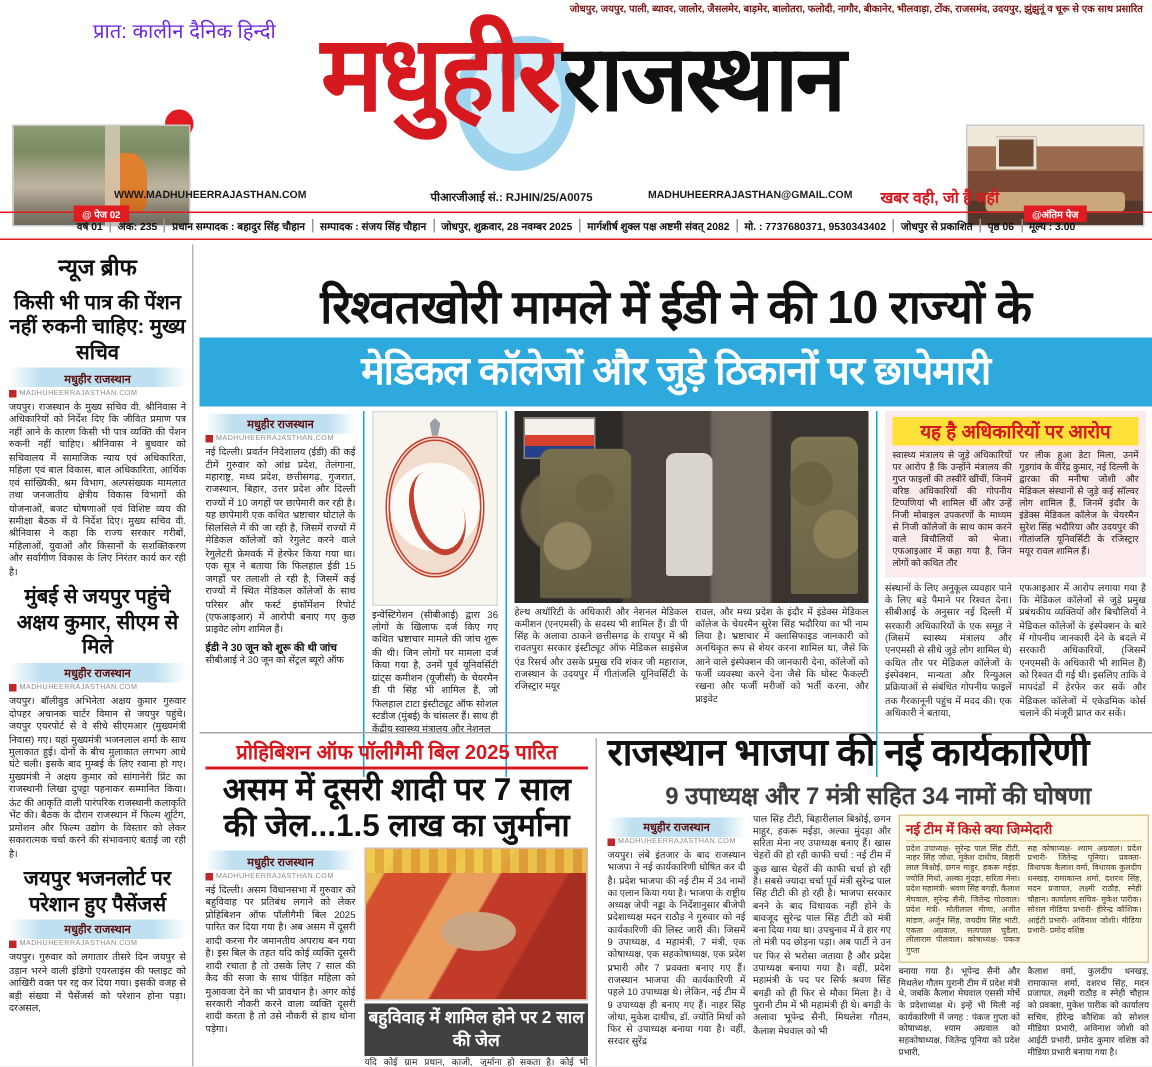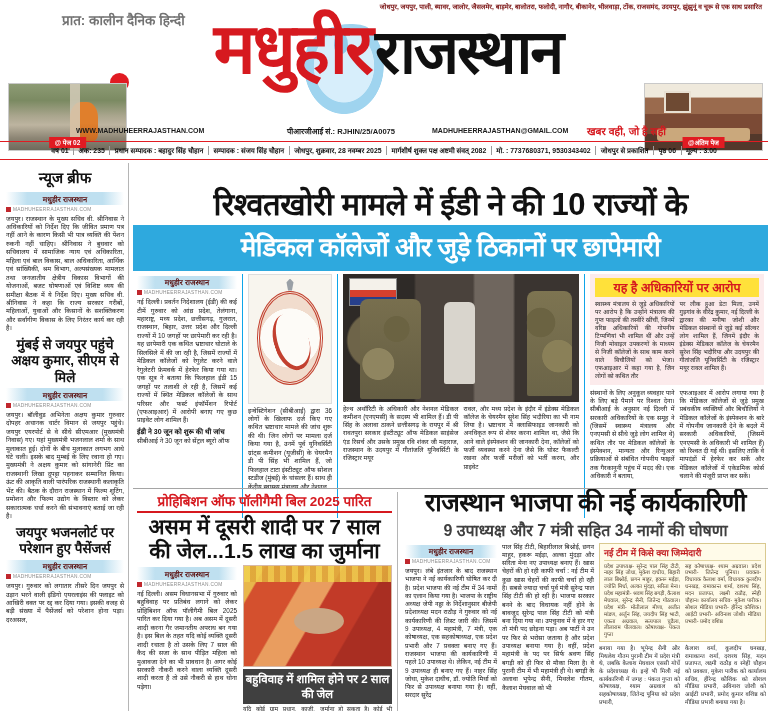--- a/index.html
+++ b/index.html
@@ -1,21 +1,21 @@
 <!DOCTYPE html>
 <html><head>
 <meta charset="utf-8">
 <style>
   html,body{margin:0;padding:0;background:#e9e9e9;}
   .page{position:relative;width:768px;height:711px;margin:0 auto;background:#fff;overflow:hidden;
         font-family:"Liberation Sans","DejaVu Sans",sans-serif;color:#111;}
   p{margin:0;}
   
   .cities{position:absolute;top:3px;left:250px;right:6px;font-size:6.6px;font-weight:bold;color:#7a1212;text-align:right;line-height:1.2;}
-  .tagline{position:absolute;top:11px;left:62px;font-size:13.5px;font-weight:bold;color:#737373;}
+  .tagline{position:absolute;top:11px;left:62px;font-size:13.5px;font-weight:normal;color:#6d28d9;}
   .splash{position:absolute;top:24px;left:296px;width:96px;height:100px;border-radius:58% 42% 55% 45%;
           background:radial-gradient(ellipse at 50% 42%,#d7eefb 0 44%,#9fd4ef 45% 58%,rgba(255,255,255,0) 59%);}
   .splash::after{content:"";position:absolute;left:38px;top:8px;width:14px;height:22px;background:#8ecbe9;border-radius:50% 50% 50% 50%/60% 60% 40% 40%;}
   .mast-title{position:absolute;top:14px;left:128px;width:520px;text-align:center;white-space:nowrap;line-height:1;}
   .t-red{font-size:70px;font-weight:bold;color:#d6191f;letter-spacing:-3px;}
   .t-black{font-size:61px;font-weight:bold;color:#101010;letter-spacing:-2px;}
   .red-dot{position:absolute;top:73px;left:110px;width:19px;height:19px;border-radius:50%;background:#e11b22;}
   .photo{position:absolute;top:83px;width:117px;height:66px;border:1px solid #c9c9c9;overflow:hidden;}
   .photo-a{left:8px;background:
       linear-gradient(180deg,#8d9b74 0%,#7b8a62 25%,#a9a58d 48%,#bdb4a0 62%,#8c8574 82%,#6e6a5c 100%);}
@@ -101,21 +101,21 @@
   .photo-wed{position:relative;height:100px;overflow:hidden;border:1px solid #d8b9a8;
       background:linear-gradient(120deg,#e8b64b 0 10%,#d4502e 11% 32%,#e99d5f 33% 48%,#c23a28 49% 70%,#a92e22 71% 100%);}
   .photo-wed::before{content:"";position:absolute;top:0;left:0;right:0;height:16%;
       background:repeating-linear-gradient(90deg,#f0cf4e 0 6px,#e0a83a 6px 12px);opacity:.9;}
   .photo-wed::after{content:"";position:absolute;left:34%;top:42%;width:34%;height:26%;background:#caa684;border-radius:50%;}
   .bluebox{background:#404040;color:#fff;font-size:11.5px;font-weight:bold;text-align:center;line-height:1.25;
            padding:3px 2px;margin:2px 0 2px;}
   .as-right .two p{font-size:6px;}
   .vdiv{position:absolute;left:397px;top:492px;bottom:0;border-left:1px solid #b5b5b5;}
   .bjp{position:absolute;left:401px;top:489px;right:2px;bottom:0;box-sizing:border-box;padding-left:4px;overflow:hidden;}
-  .bjp-hl{font-size:25px;font-weight:bold;text-align:center;letter-spacing:-.5px;white-space:nowrap;line-height:1.1;}
+  .bjp-hl{font-size:25px;font-weight:bold;letter-spacing:-.5px;white-space:nowrap;line-height:1.1;}
   .bjp-sub{font-size:16px;font-weight:bold;color:#3f3f3f;text-align:center;margin:2px 0 2px;white-space:nowrap;}
   .bjp-row{display:flex;gap:5px;}
   .bc1,.bc2{width:92px;flex:0 0 auto;}
   .bc1 .body-txt,.bc2 .body-txt{font-size:6.3px;}
   .bc3{flex:1;}
   .creambox{background:#fffbe9;border:1px solid #d9c98f;padding:2px 4px 3px;margin-bottom:3px;}
   .cb-title{color:#c21d22;font-size:9px;font-weight:bold;text-align:left;border-bottom:1px solid #e0d3a0;
             padding-bottom:1px;margin-bottom:2px;}
   .creambox .two p{font-size:5.3px;line-height:1.3;color:#4a3b2a;}
   .bc3 > .two p{font-size:5.8px;}
@@ -154,20 +154,21 @@
     <span>मार्गशीर्ष शुक्ल पक्ष अष्टमी संवत् 2082</span>
     <span>मो. : 7737680371, 9530343402</span>
     <span>जोधपुर से प्रकाशित</span>
     <span>पृष्ठ 06</span>
     <span>मूल्य : 3.00</span>
   </div>
 
   <div class="sidebar">
     <div class="sec-title">न्यूज ब्रीफ</div>
 
+    <div class="sb-title">किसी भी पात्र की पेंशन नहीं रुकनी चाहिए: मुख्य सचिव</div>
     <div class="byl">
       <div class="byl-strip">मधुहीर राजस्थान</div>
       <div class="byl-site">
           <span class="sq"></span>
           <span>MADHUHEERRAJASTHAN.COM</span>
         </div>
     </div>
     <p class="body-txt">जयपुर। राजस्थान के मुख्य सचिव वी. श्रीनिवास ने अधिकारियों को निर्देश दिए कि जीवित प्रमाण पत्र नहीं आने के कारण किसी भी पात्र व्यक्ति की पेंशन रुकनी नहीं चाहिए। श्रीनिवास ने बुधवार को सचिवालय में सामाजिक न्याय एवं अधिकारिता, महिला एवं बाल विकास, बाल अधिकारिता, आर्थिक एवं सांख्यिकी, श्रम विभाग, अल्पसंख्यक मामलात तथा जनजातीय क्षेत्रीय विकास विभागों की योजनाओं, बजट घोषणाओं एवं विशिष्ट व्यय की समीक्षा बैठक में ये निर्देश दिए। मुख्य सचिव वी. श्रीनिवास ने कहा कि राज्य सरकार गरीबों, महिलाओं, युवाओं और किसानों के सशक्तिकरण और सर्वांगीण विकास के लिए निरंतर कार्य कर रही है।</p>
 
     <div class="sb-title">मुंबई से जयपुर पहुंचे अक्षय कुमार, सीएम से मिले</div>

